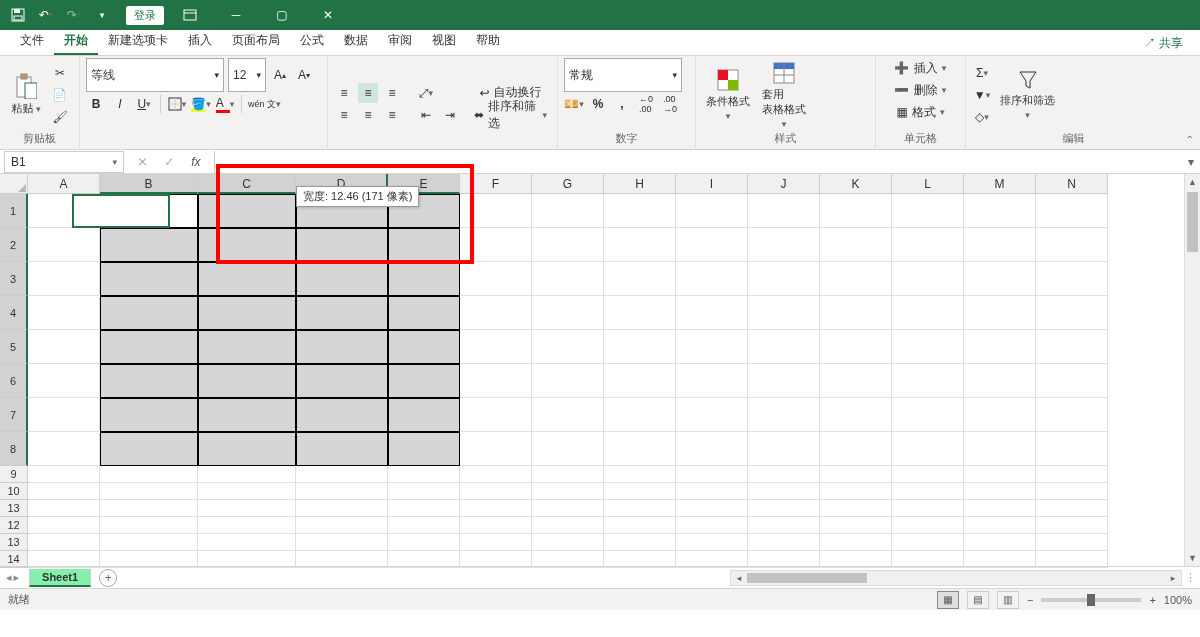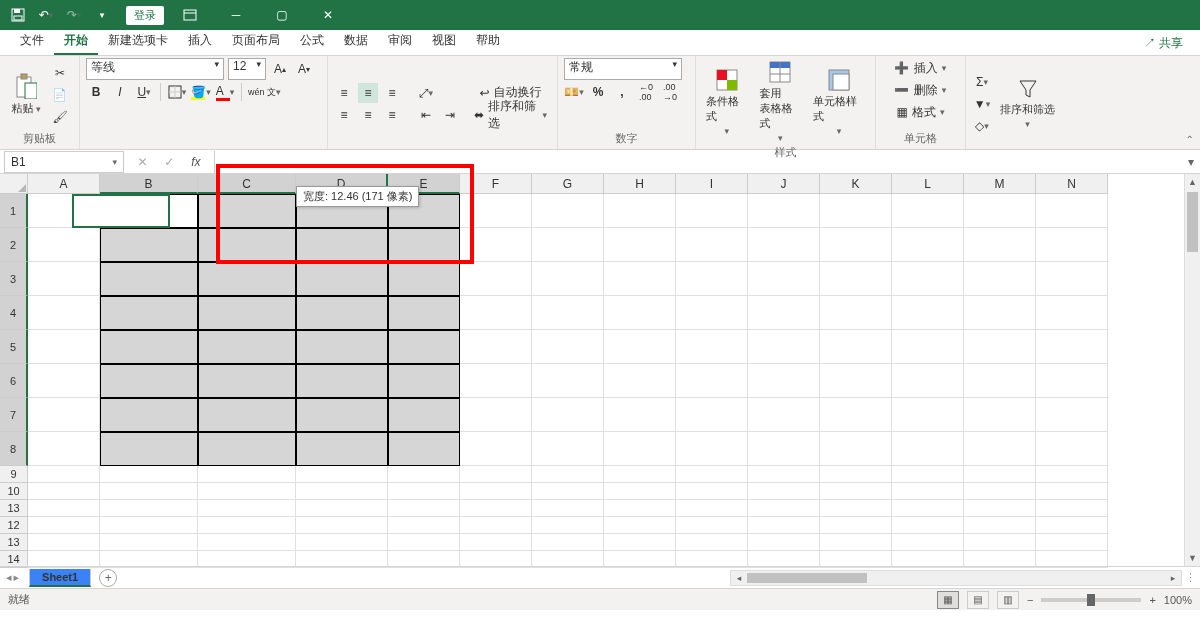--- a/index.html
+++ b/index.html
@@ -26,21 +26,21 @@
 
   
   .ribbon { height:94px; background:#f3f2f1; border-bottom:1px solid #d4d4d4; display:flex; position:relative; }
   .group { border-right:1px solid #e1dfdd; display:flex; flex-direction:column; padding:2px 6px 0 6px; }
   .group-body { flex:1; display:flex; align-items:center; gap:4px; }
   .group-label { height:18px; font-size:11px; color:#666; text-align:center; position:relative; }
   .big-btn { display:flex; flex-direction:column; align-items:center; justify-content:center; gap:2px; padding:2px 4px; min-width:40px; }
   .big-btn .lbl {font-size:11px;}
   .stack { display:flex; flex-direction:column; gap:2px; }
   .row { display:flex; align-items:center; gap:4px; }
-  .combo { height:22px; border:1px solid #ababab; background:#fff; display:flex; padding:0 4px; font-size:12px; }
+  .combo { height:34px; border:1px solid #ababab; background:#fff; display:flex; align-items:center; padding:0 4px; font-size:12px; }
   .small-btn{ min-width:20px; height:20px; display:flex; align-items:center; justify-content:center; font-size:12px; }
   .dd::after{content:" ▾"; font-size:9px; color:#666;}
   .collapse-caret { position:absolute; right:6px; bottom:4px; font-size:10px; color:#666;}
 
   
   .fx-row{ height:24px; border-bottom:1px solid #d4d4d4; display:flex; align-items:center; }
   .name-box{ width:120px; height:22px; border:1px solid #ccc; margin-left:4px; display:flex; align-items:center; padding:0 6px; font-size:12px; justify-content:space-between;}
   .fx-btns{ display:flex; align-items:center; gap:2px; padding:0 6px; color:#aaa; width:90px; justify-content:space-around;}
   .fx-bar{ flex:1; height:22px; border-left:1px solid #ccc; padding:0 6px; display:flex; align-items:center;}
   .fx-expand{ width:18px; text-align:center; color:#666; }
@@ -70,21 +70,21 @@
 
   
   .width-tooltip{ position:absolute; background:#fff; border:1px solid #999; padding:2px 6px; font-size:11px; box-shadow:1px 1px 3px rgba(0,0,0,.2); z-index:50;}
 
   
   .highlight-box{ position:absolute; border:4px solid #ff0000; z-index:60; pointer-events:none;}
 
   
   .sheet-bar{ height:22px; border-top:1px solid #d4d4d4; display:flex; align-items:center; font-size:11px; position:relative;}
   .sheet-nav{ display:flex; gap:2px; padding:0 6px; color:#888;}
-  .sheet-tab{ padding:2px 12px; border:1px solid #ccc; border-top:none; background:#3b82f6; margin-left:4px;}
+  .sheet-tab{ padding:2px 12px; border:1px solid #ccc; border-top:none; background:#86efac; margin-left:4px;}
   .sheet-tab.active{ border-bottom:2px solid #217346; font-weight:600;}
   .new-sheet{ width:18px; height:18px; border:1px solid #aaa; border-radius:50%; display:flex; align-items:center; justify-content:center; margin-left:8px; font-size:12px; color:#666;}
   .hscroll{ position:absolute; right:18px; left:730px; top:3px; height:16px; background:#f0f0f0; border:1px solid #ddd;}
   .hscroll .arrow-l{position:absolute;left:0;width:16px;text-align:center;font-size:9px;line-height:14px;color:#666;}
   .hscroll .arrow-r{position:absolute;right:0;width:16px;text-align:center;font-size:9px;line-height:14px;color:#666;}
   .hscroll .track{position:absolute;left:16px;right:16px;top:0;bottom:0;}
   .hscroll .thumb{position:absolute;left:0;width:120px;top:2px;bottom:2px;background:#c1c1c1;}
 
   
   .status{ height:22px; background:#f3f2f1; border-top:1px solid #d4d4d4; display:flex; align-items:center; font-size:11px; padding:0 8px; color:#555;}
@@ -286,27 +286,20 @@
       <div class="big-btn dd">
           <svg width="24" height="24">
             <rect x="2" y="2" width="20" height="20" fill="#fff" stroke="#888"></rect>
             <rect x="2" y="2" width="20" height="6" fill="#4472c4"></rect>
             <line x1="2" y1="14" x2="22" y2="14" stroke="#888"></line>
             <line x1="12" y1="2" x2="12" y2="22" stroke="#888"></line>
           </svg>
           <span class="lbl" style="white-space:pre-line">套用
 表格格式</span>
         </div>
-      <div class="big-btn dd">
-          <svg width="24" height="24">
-            <rect x="2" y="2" width="20" height="20" fill="#a5c9ea" stroke="#888"></rect>
-            <rect x="6" y="6" width="16" height="16" fill="#fff" stroke="#888"></rect>
-          </svg>
-          <span class="lbl">单元格样式</span>
-        </div>
     </div>
     <div class="group-label">样式</div>
   </div>
 
   <div class="group" style="width:90px">
     <div class="group-body stack" style="font-size:11px">
       <div class="row small-btn dd" style="width:auto">➕<span>插入</span></div>
       <div class="row small-btn dd" style="width:auto">➖<span>删除</span></div>
       <div class="row small-btn dd" style="width:auto">▦<span>格式</span></div>
     </div>
@@ -320,20 +313,21 @@
         <div class="small-btn dd">▼</div>
         <div class="small-btn dd">◇</div>
       </div>
       <div class="big-btn dd">
           <svg width="22" height="22">
             <path d="M3 3 H19 L13 12 V19 L9 17 V12 Z" fill="none" stroke="#333"></path>
           </svg>
           <span class="lbl">排序和筛选</span>
         </div>
     </div>
+    <div class="group-label">编辑</div>
   </div>
   <div class="collapse-caret">⌃</div>
 </div>
 
 <div class="fx-row">
   <div class="name-box">
       <span>B1</span>
       <span style="font-size:9px;color:#666">▾</span>
     </div>
   <div class="fx-btns">

